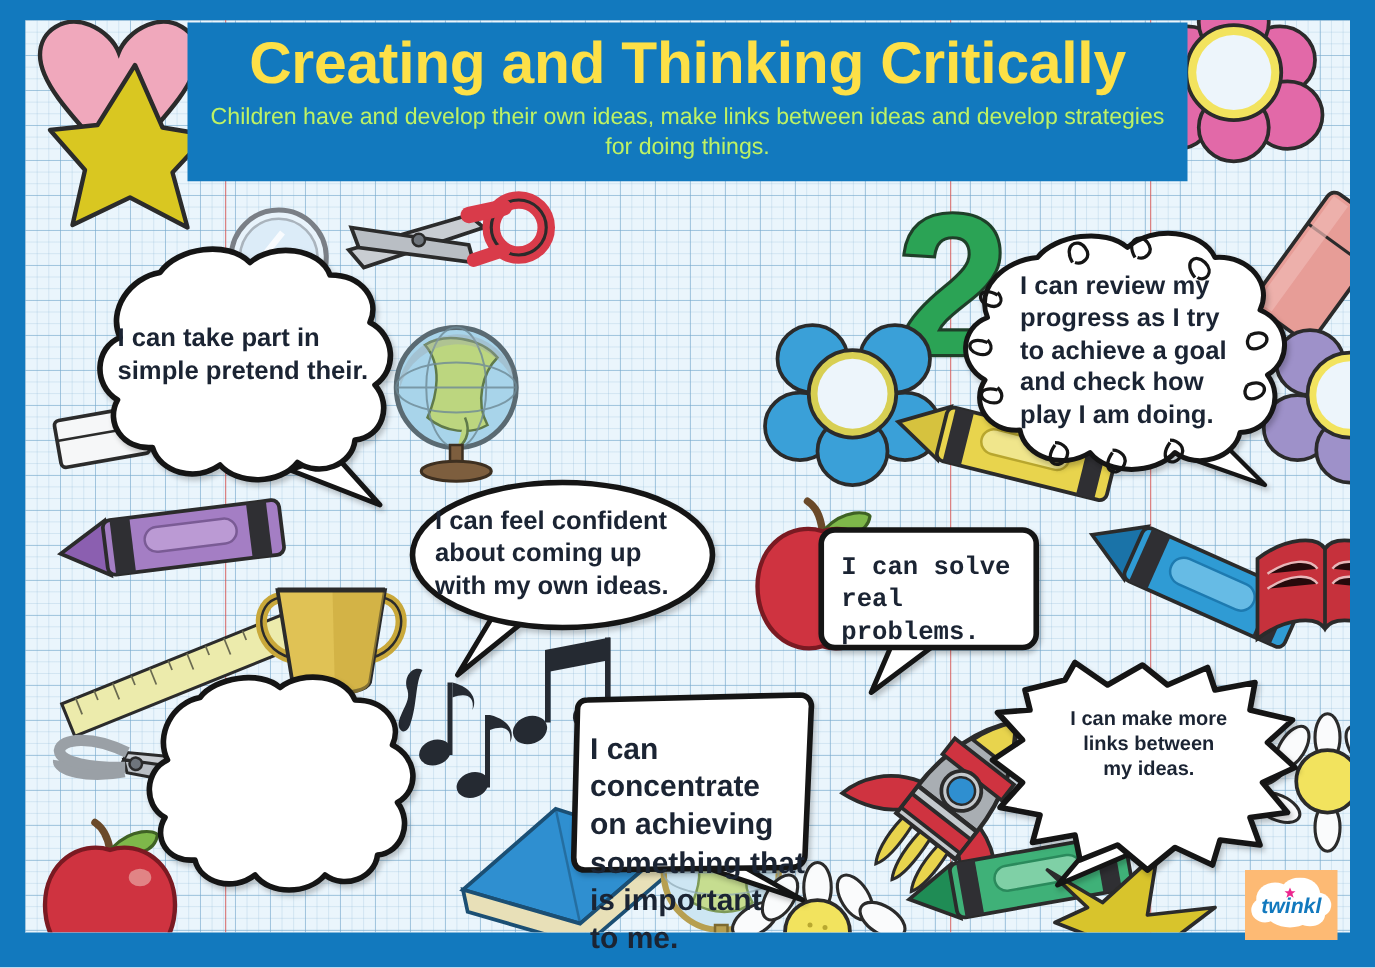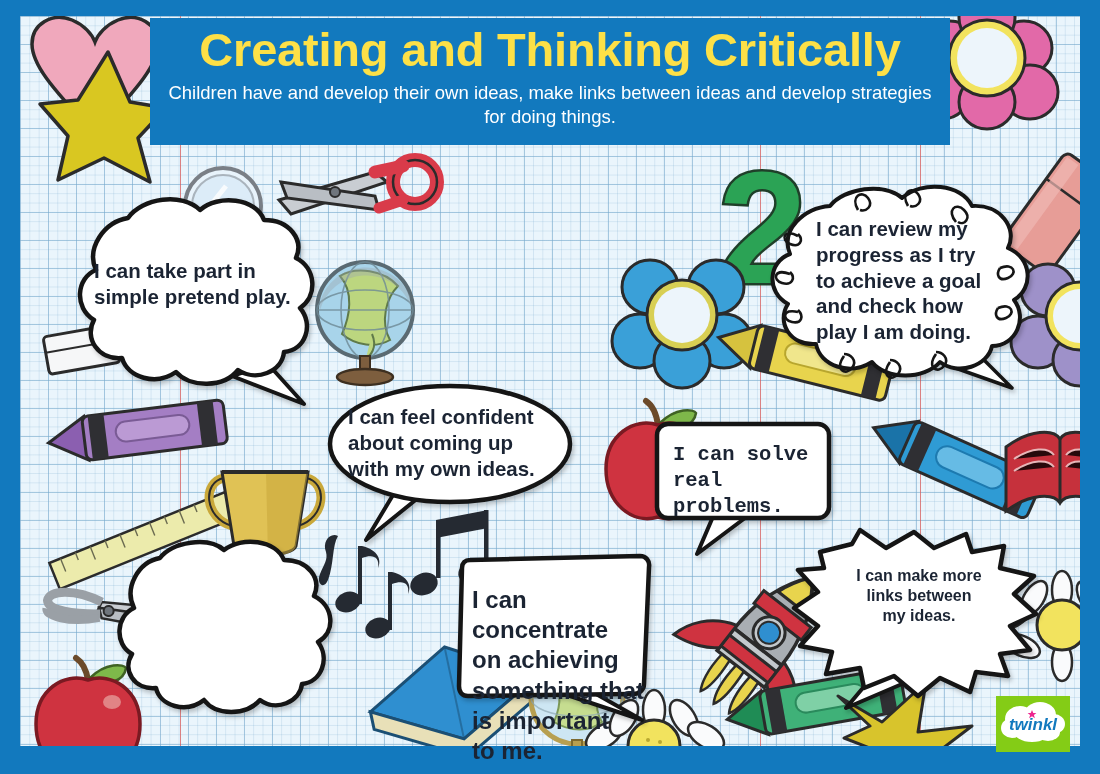--- a/index.html
+++ b/index.html
@@ -54,21 +54,21 @@
   #header h1{
     margin:0 0 4px 0;
     color:#fde047;
     font-size:47px;
     font-weight:bold;
     letter-spacing:-.2px;
     line-height:1.12;
   }
   #header p{
     margin:0;
-    color:#ffffff;
+    color:#bef264;
     font-size:18.5px;
     line-height:1.32;
     font-weight:400;
   }
 
   
   .bubble{position:absolute;z-index:30;}
   .bubble svg{position:absolute;left:0;top:0;overflow:visible;}
   .btext{
     position:absolute;
@@ -78,21 +78,21 @@
     white-space:pre-line;
     z-index:2;
   }
   .sh{filter:drop-shadow(2px 3px 2px rgba(0,0,0,.22));}
 
   
   #twinkl{
     position:absolute;
     right:30px; bottom:22px;
     width:74px;height:56px;
-    background:#84cc16;
+    background:#fdba74;
     z-index:45;
     display:flex;align-items:center;justify-content:center;
   }
   #twinkl svg{display:block;}
 </style>
 </head>
 <body>
 
 <div id="poster">
 
@@ -466,21 +466,21 @@
 
   <div class="bubble" style="left:72px;top:196px;width:260px;height:212px;">
     <svg class="sh" width="260" height="212" viewBox="0 0 260 212">
       <path d="M196 168 L232 208 L160 180Z" fill="#fff" stroke="#151515" stroke-width="4" stroke-linejoin="round"></path>
       <path d="M56 22 C 70 2 110 -4 128 14 C 146 -2 184 2 192 24 C 218 24 232 44 224 62
                C 244 72 246 100 228 112 C 242 128 234 154 212 156 C 210 176 184 186 166 174
                C 152 192 118 192 104 176 C 84 190 56 182 50 162 C 26 164 12 142 22 124
                C 2 112 4 82 24 74 C 14 52 32 26 56 22Z" fill="#fff" stroke="#151515" stroke-width="4.5" stroke-linejoin="round"></path>
     </svg>
     <div class="btext" style="left:22px;top:62px;width:216px;font-size:20.5px;">I can take part in
-simple pretend play.</div>
+simple pretend their.</div>
   </div>
 
 
   <div class="bubble" style="left:758px;top:184px;width:290px;height:206px;">
     <svg class="sh" width="290" height="206" viewBox="0 0 290 206">
       <path d="M218 168 L254 204 L186 180Z" fill="#fff" stroke="#151515" stroke-width="3.5" stroke-linejoin="round"></path>
       <path d="M72 22 C 86 4 126 -2 144 14 C 164 -4 204 0 214 22 C 242 20 260 44 250 64
                C 274 74 276 104 256 116 C 270 134 258 162 234 162 C 230 182 200 192 182 178
                C 166 196 128 196 114 178 C 92 192 62 182 58 160 C 32 162 18 138 30 120
                C 8 108 10 78 32 70 C 22 46 46 24 72 22Z" fill="#fff" stroke="#151515" stroke-width="4" stroke-linejoin="round"></path>

